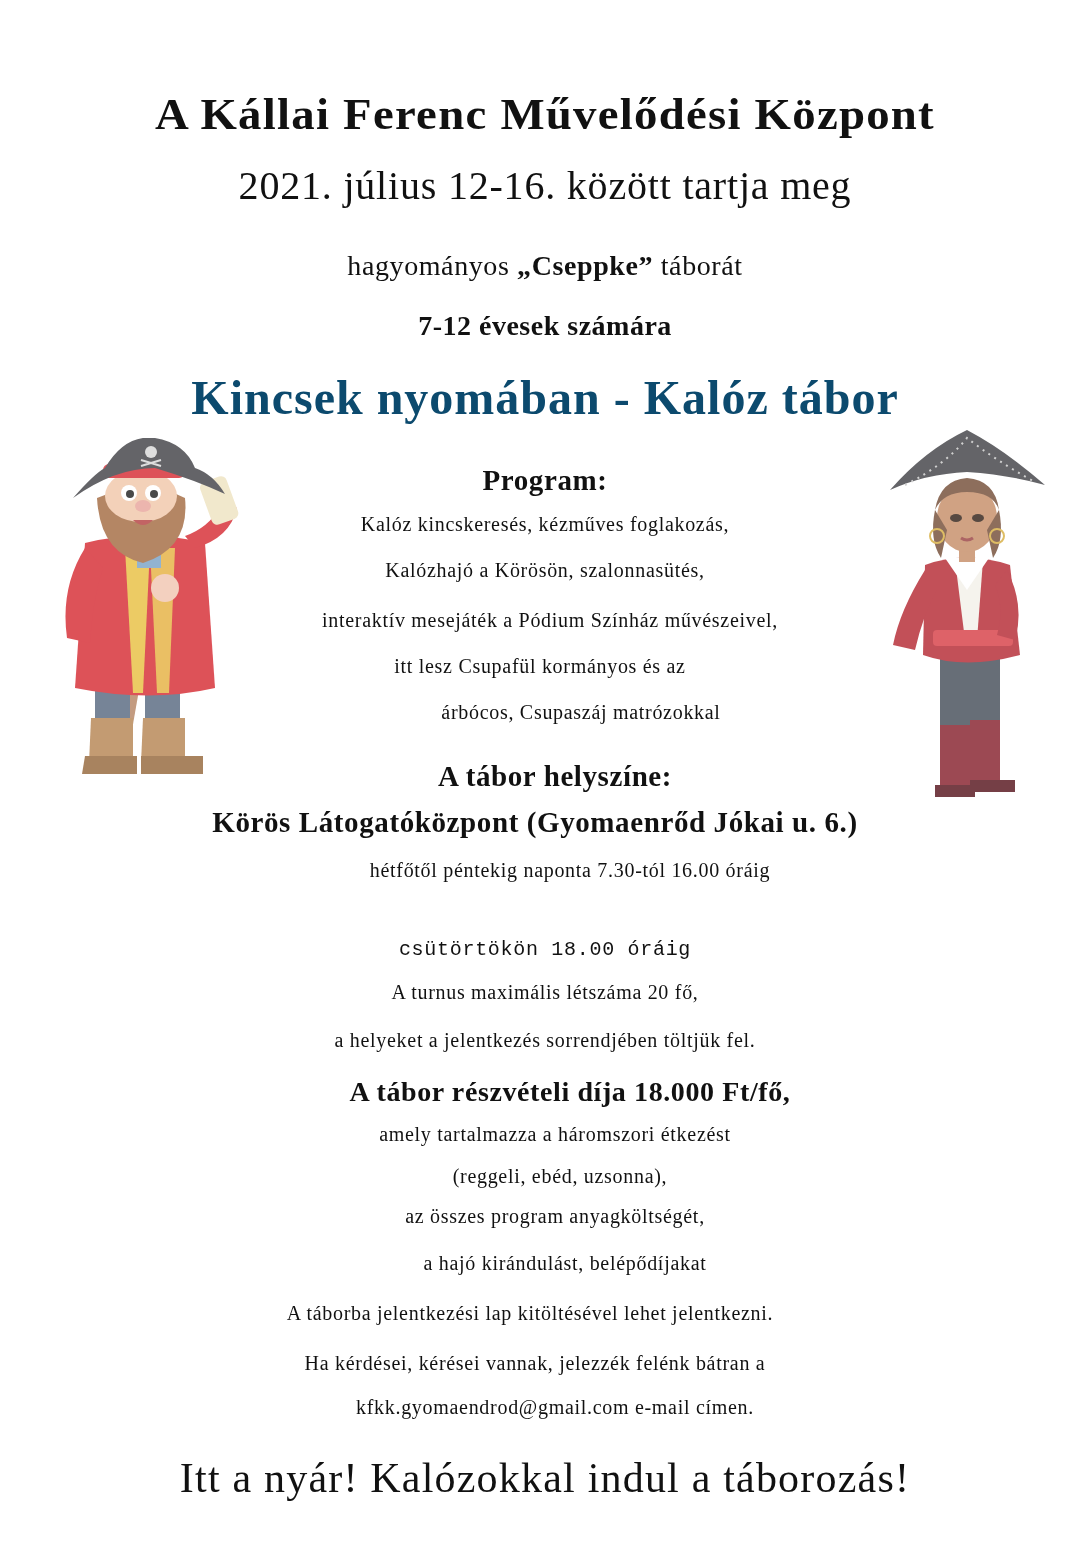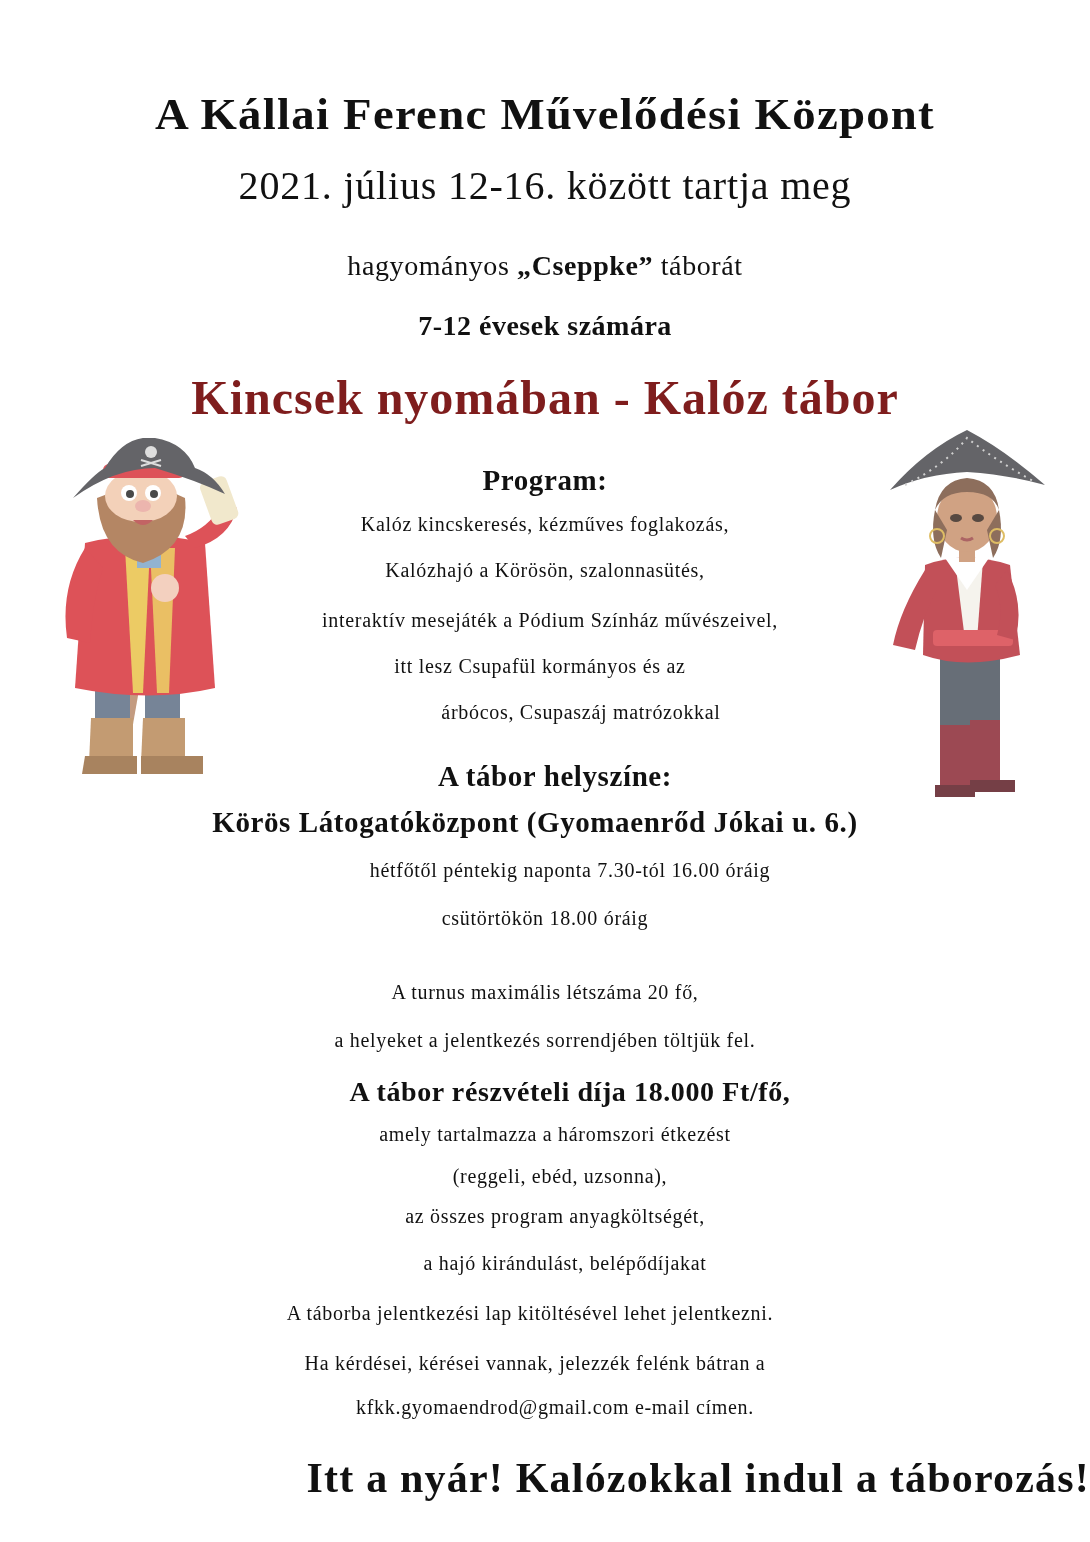--- a/index.html
+++ b/index.html
@@ -58,23 +58,22 @@
       font-weight: bold;
       letter-spacing: 0.6px;
     }
     .body-line {
       font-size: 20px;
       letter-spacing: 0.7px;
     }
     .closing {
       top: 1457px;
       font-size: 42px;
-      font-weight: bold;
+      font-weight: normal;
       letter-spacing: 1.2px;
-      text-align: right;
     }
     .illustration {
       position: absolute;
       opacity: 0.85;
     }
     .text-layer { position: absolute; inset: 0; }
   </style>
 </head>
 <body>
 
@@ -161,33 +160,33 @@
 
 <div class="text-layer">
   <div class="line title-main">A Kállai Ferenc Művelődési Központ</div>
   <div class="line title-date">2021. július 12-16. között tartja meg</div>
 
   <div class="line subtitle-1">
     <span>hagyományos </span><span class="bold">„Cseppke”</span><span> táborát</span>
   </div>
   <div class="line subtitle-2">7-12 évesek számára</div>
 
-  <div class="line camp-title" style="color:#7f1d1d;">Kincsek nyomában - Kalóz tábor</div>
+  <div class="line camp-title" style="color:#0c4a6e;">Kincsek nyomában - Kalóz tábor</div>
 
   <div class="line section-head" style="top:466px;">Program:</div>
   <div class="line body-line" style="top:514px;">Kalóz kincskeresés, kézműves foglakozás,</div>
   <div class="line body-line" style="top:560px;">Kalózhajó a Körösön, szalonnasütés,</div>
   <div class="line body-line" style="top:610px; left:5px;">interaktív mesejáték a Pódium Színház művészeivel,</div>
   <div class="line body-line" style="top:656px; left:-5px;">itt lesz Csupafül kormányos és az</div>
   <div class="line body-line" style="top:702px;padding-left:36px;">árbócos, Csupaszáj matrózokkal</div>
 
   <div class="line section-head" style="top:762px; left:10px;">A tábor helyszíne:</div>
   <div class="line section-head" style="top:808px; left:-10px;">Körös Látogatóközpont (Gyomaenrőd Jókai u. 6.)</div>
   <div class="line body-line" style="top:860px; left:25px;">hétfőtől péntekig naponta 7.30-tól 16.00 óráig</div>
-  <div class="line body-line" style="top:908px;">csütörtökön 18.00 óráig</div>
+  <div class="line body-line" style="top:940px;font-family:Liberation Mono, monospace;">csütörtökön 18.00 óráig</div>
 
   <div class="line body-line" style="top:982px;">A turnus maximális létszáma 20 fő,</div>
   <div class="line body-line" style="top:1030px;">a helyeket a jelentkezés sorrendjében töltjük fel.</div>
   <div class="line section-head" style="top:1078px; left:25px; font-size:28px;">A tábor részvételi díja 18.000 Ft/fő,</div>
   <div class="line body-line" style="top:1124px; left:10px;">amely tartalmazza a háromszori étkezést</div>
   <div class="line body-line" style="top:1166px; left:15px;">(reggeli, ebéd, uzsonna),</div>
   <div class="line body-line" style="top:1206px; left:10px;">az összes program anyagköltségét,</div>
   <div class="line body-line" style="top:1253px; left:20px;">a hajó kirándulást, belépődíjakat</div>
 
   <div class="line body-line" style="top:1303px; left:-15px;">A táborba jelentkezési lap kitöltésével lehet jelentkezni.</div>

